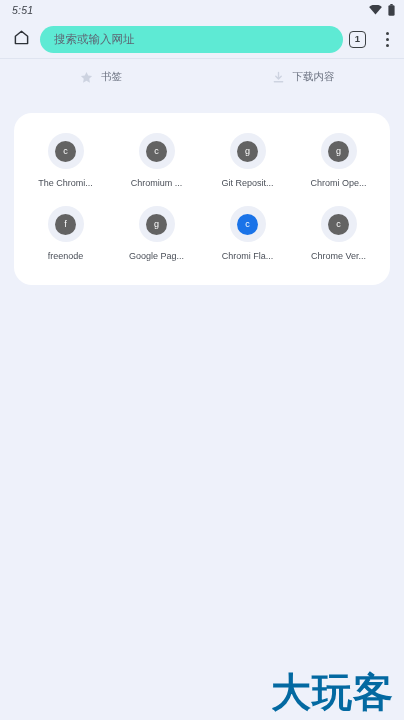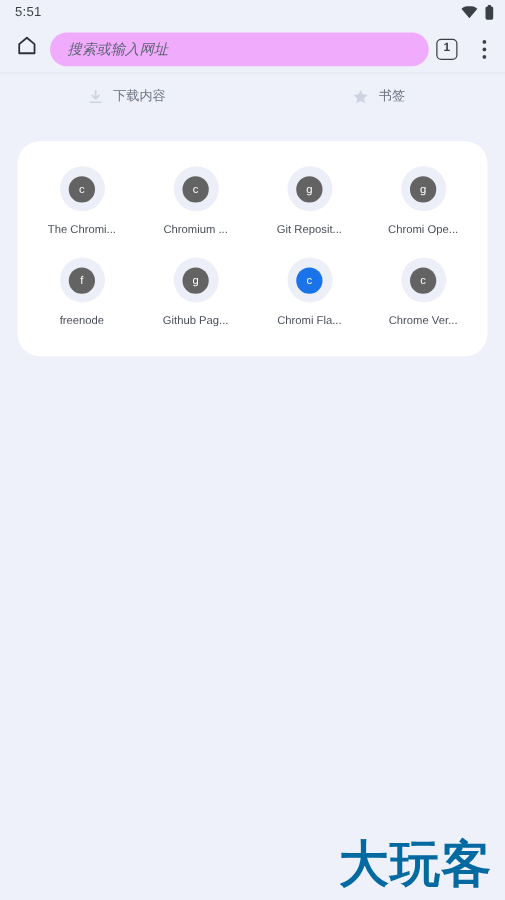--- a/index.html
+++ b/index.html
@@ -9,38 +9,38 @@
     font-family:"Liberation Sans","DejaVu Sans",sans-serif;
     overflow:hidden;
   }
   #app { position:relative; width:404px; height:720px; background:#eef1fa; }
 
   
   .statusbar {
     height:20px; display:flex; align-items:center;
     padding:0 9px 0 12px; background:#eef1fa;
   }
-  .status-clock { font-size:10.5px; color:#3b3f46; letter-spacing:.2px; }
+  .status-clock { font-size:10.5px; color:#3b3f46; letter-spacing:.2px;font-style:italic; }
   .status-spacer { flex:1; }
   .status-icons { display:flex; align-items:center; gap:6px; }
   .status-icons svg { display:block; }
 
   
   .toolbar {
     height:38px; display:flex; align-items:center;
     padding:0 8px 0 6px; background:#eef1fa;
   }
   .home-btn {
     width:30px; height:30px; display:flex; align-items:center; justify-content:center;
     border-radius:50%; flex:0 0 auto;
   }
   .omnibox {
     flex:1; height:27px; margin:0 6px 0 4px;
-    background:#f0abfc; border-radius:14px;
-    display:flex; align-items:center; padding:0 14px;font-style:italic;
+    background:#5eead4; border-radius:14px;
+    display:flex; align-items:center; padding:0 14px;
   }
   .omnibox-text { font-size:11.5px; color:#5d6573; white-space:nowrap; }
   .tabcount {
     width:17px; height:17px; margin-right:12px; flex:0 0 auto;
     border:1.6px solid #3c4043; border-radius:4px;
     display:flex; align-items:center; justify-content:center;
   }
   .tabcount span { font-size:9.5px; font-weight:bold; color:#3c4043; line-height:1; }
   .menu-btn {
     width:18px; height:22px; flex:0 0 auto;
@@ -148,33 +148,33 @@
       <i></i>
     </div>
   </div>
 
   <div class="toolbar-sep"></div>
 
   <div class="quickrow">
     <div class="quick-item">
       <span class="quick-icon">
         <svg width="13" height="13" viewBox="0 0 20 20" aria-hidden="true">
-          <path d="M10 2.2v9.4M5.8 8.2 10 12.4l4.2-4.2" fill="none" stroke="#cdd3e0" stroke-width="2.1" stroke-linecap="round" stroke-linejoin="round"></path>
-          <path d="M3.6 16.6h12.8" fill="none" stroke="#cdd3e0" stroke-width="2.1" stroke-linecap="round"></path>
-        </svg>
-      </span>
-      <span class="quick-label">下载内容</span>
+          <path d="M10 1.4 12.6 6.9 18.6 7.7 14.2 11.9 15.3 17.9 10 15 4.7 17.9 5.8 11.9 1.4 7.7 7.4 6.9Z" fill="#cdd3e0"></path>
+        </svg>
+      </span>
+      <span class="quick-label">书签</span>
     </div>
     <div class="quick-item">
       <span class="quick-icon">
         <svg width="13" height="13" viewBox="0 0 20 20" aria-hidden="true">
-          <path d="M10 1.4 12.6 6.9 18.6 7.7 14.2 11.9 15.3 17.9 10 15 4.7 17.9 5.8 11.9 1.4 7.7 7.4 6.9Z" fill="#cdd3e0"></path>
-        </svg>
-      </span>
-      <span class="quick-label">书签</span>
+          <path d="M10 2.2v9.4M5.8 8.2 10 12.4l4.2-4.2" fill="none" stroke="#cdd3e0" stroke-width="2.1" stroke-linecap="round" stroke-linejoin="round"></path>
+          <path d="M3.6 16.6h12.8" fill="none" stroke="#cdd3e0" stroke-width="2.1" stroke-linecap="round"></path>
+        </svg>
+      </span>
+      <span class="quick-label">下载内容</span>
     </div>
   </div>
 
   <div class="card">
     <div class="grid">
 
       <div class="tile">
         <span class="tile-icon">
           <span class="tile-badge">
             <span>c</span>
@@ -218,21 +218,21 @@
         </span>
         <span class="tile-label">freenode</span>
       </div>
 
       <div class="tile">
         <span class="tile-icon">
           <span class="tile-badge">
             <span>g</span>
           </span>
         </span>
-        <span class="tile-label">Github Pag...</span>
+        <span class="tile-label">Google Pag...</span>
       </div>
 
       <div class="tile">
         <span class="tile-icon">
           <span class="tile-badge accent">
             <span>c</span>
           </span>
         </span>
         <span class="tile-label">Chromi Fla...</span>
       </div>

